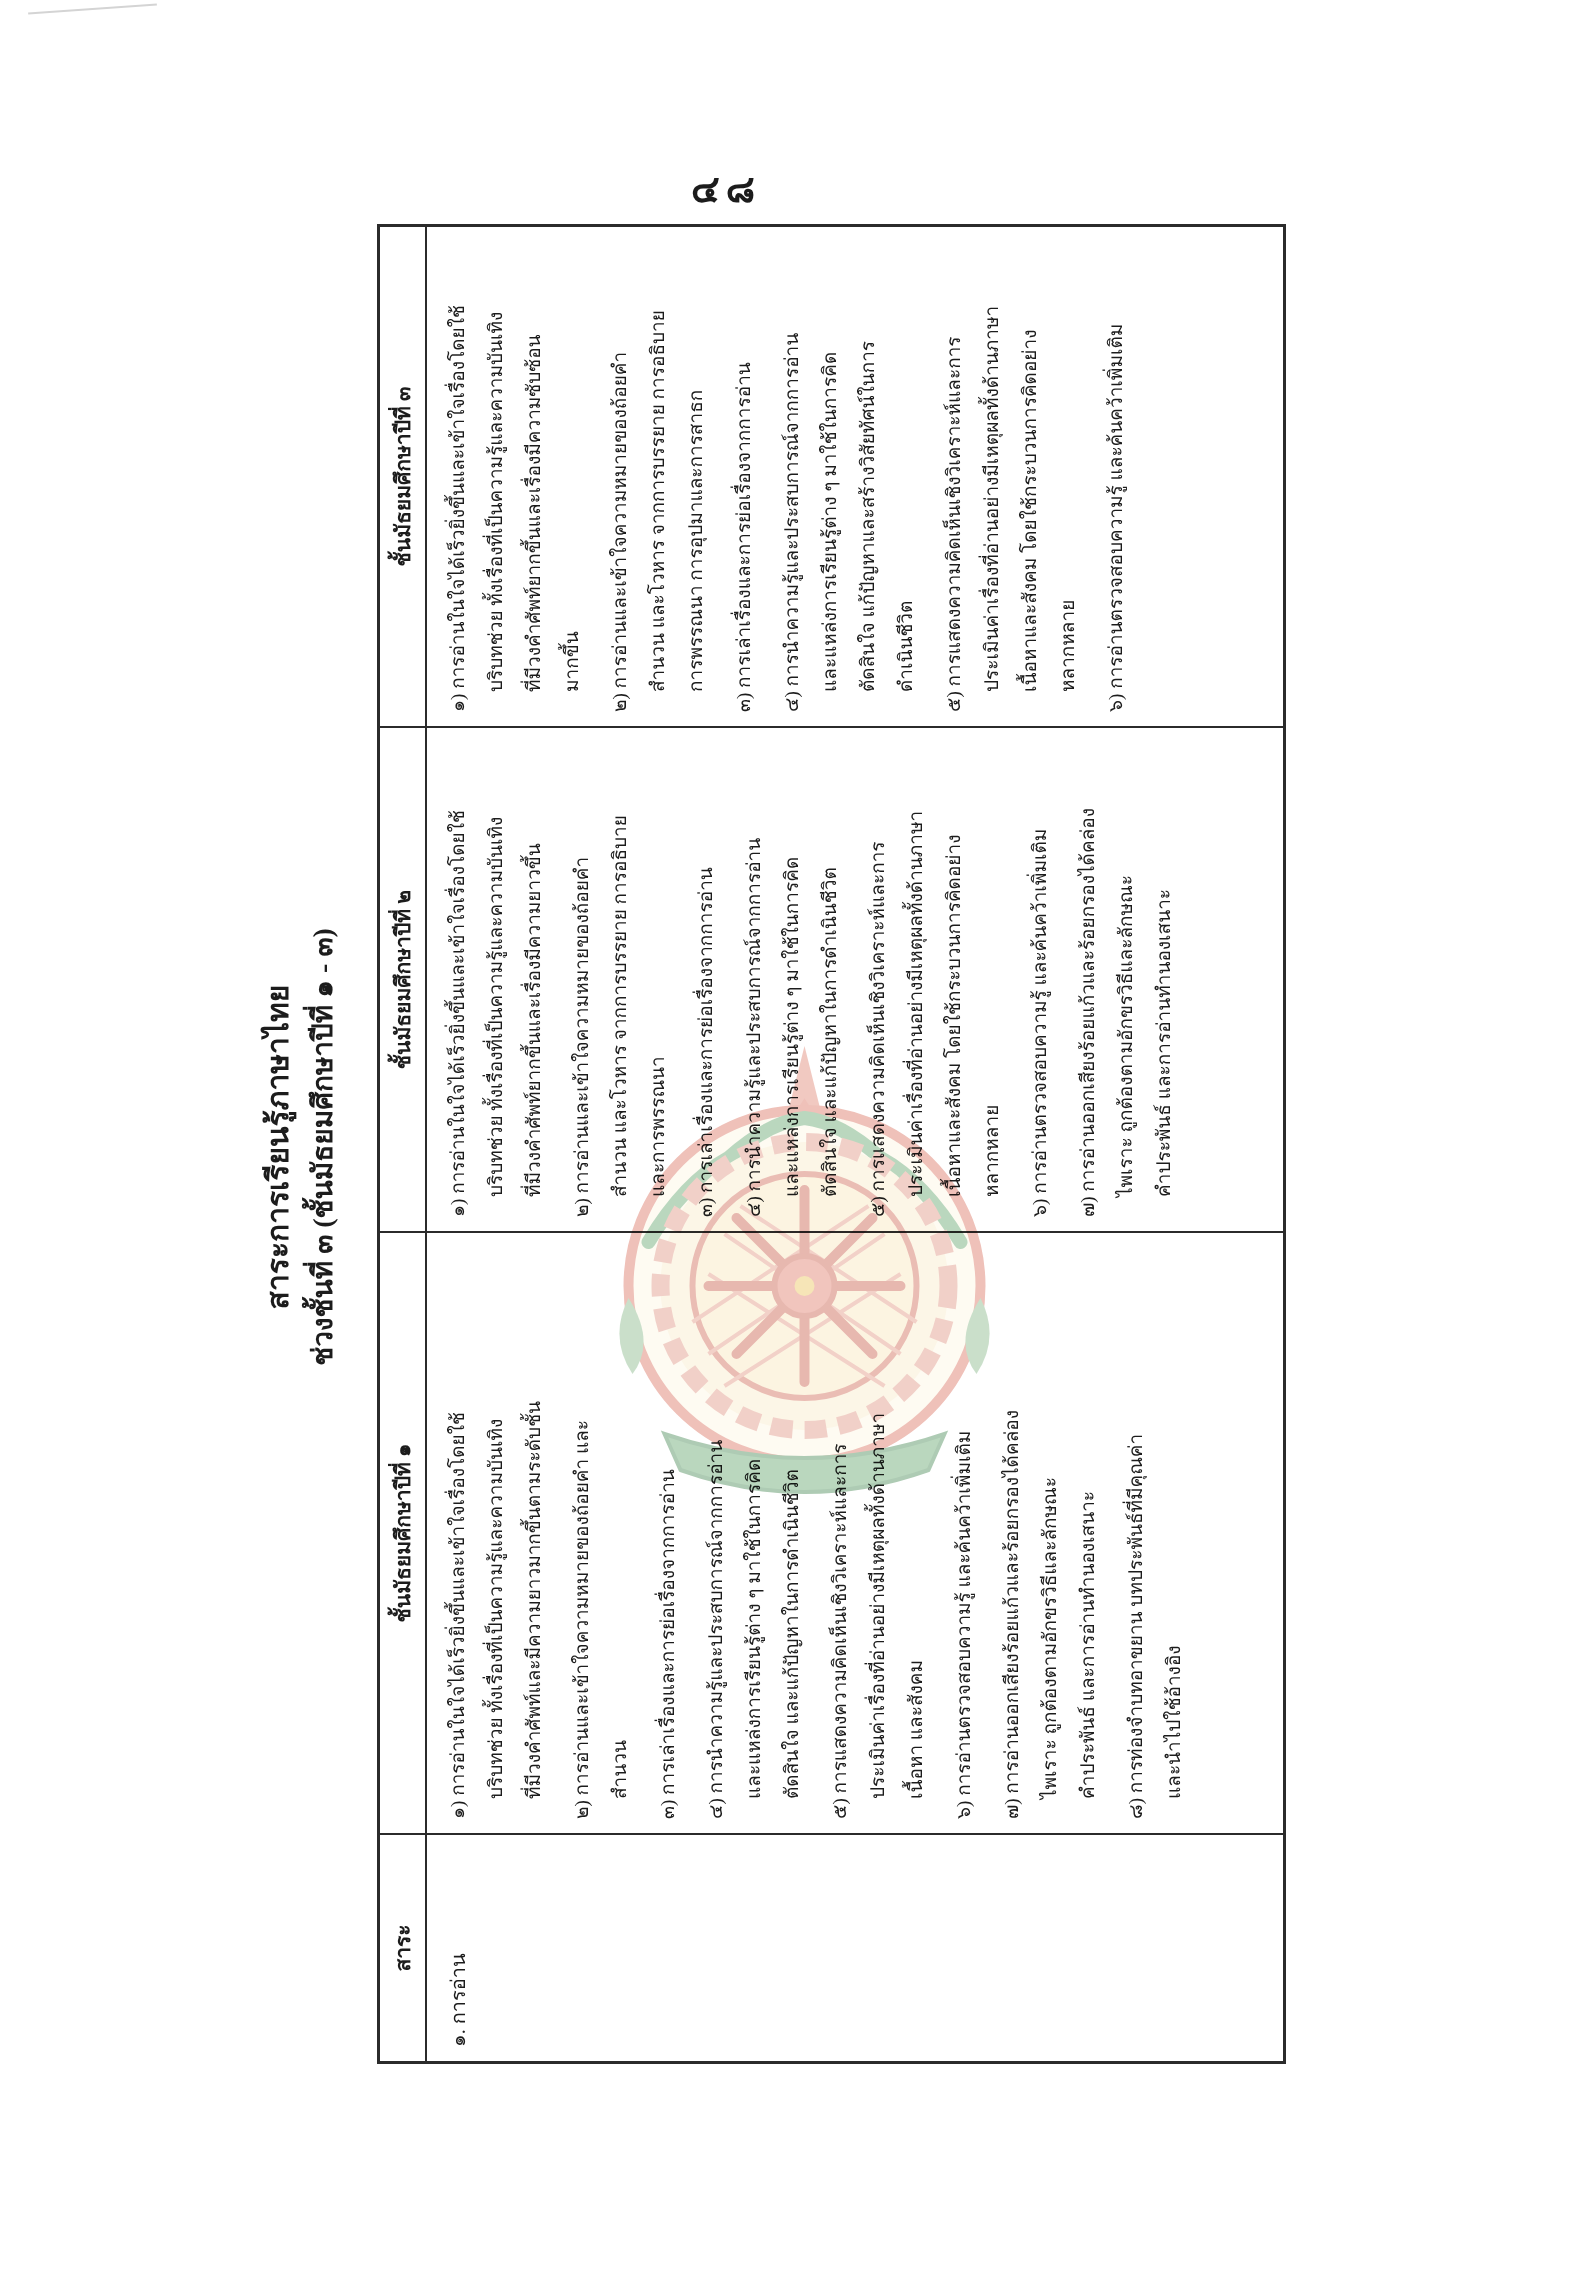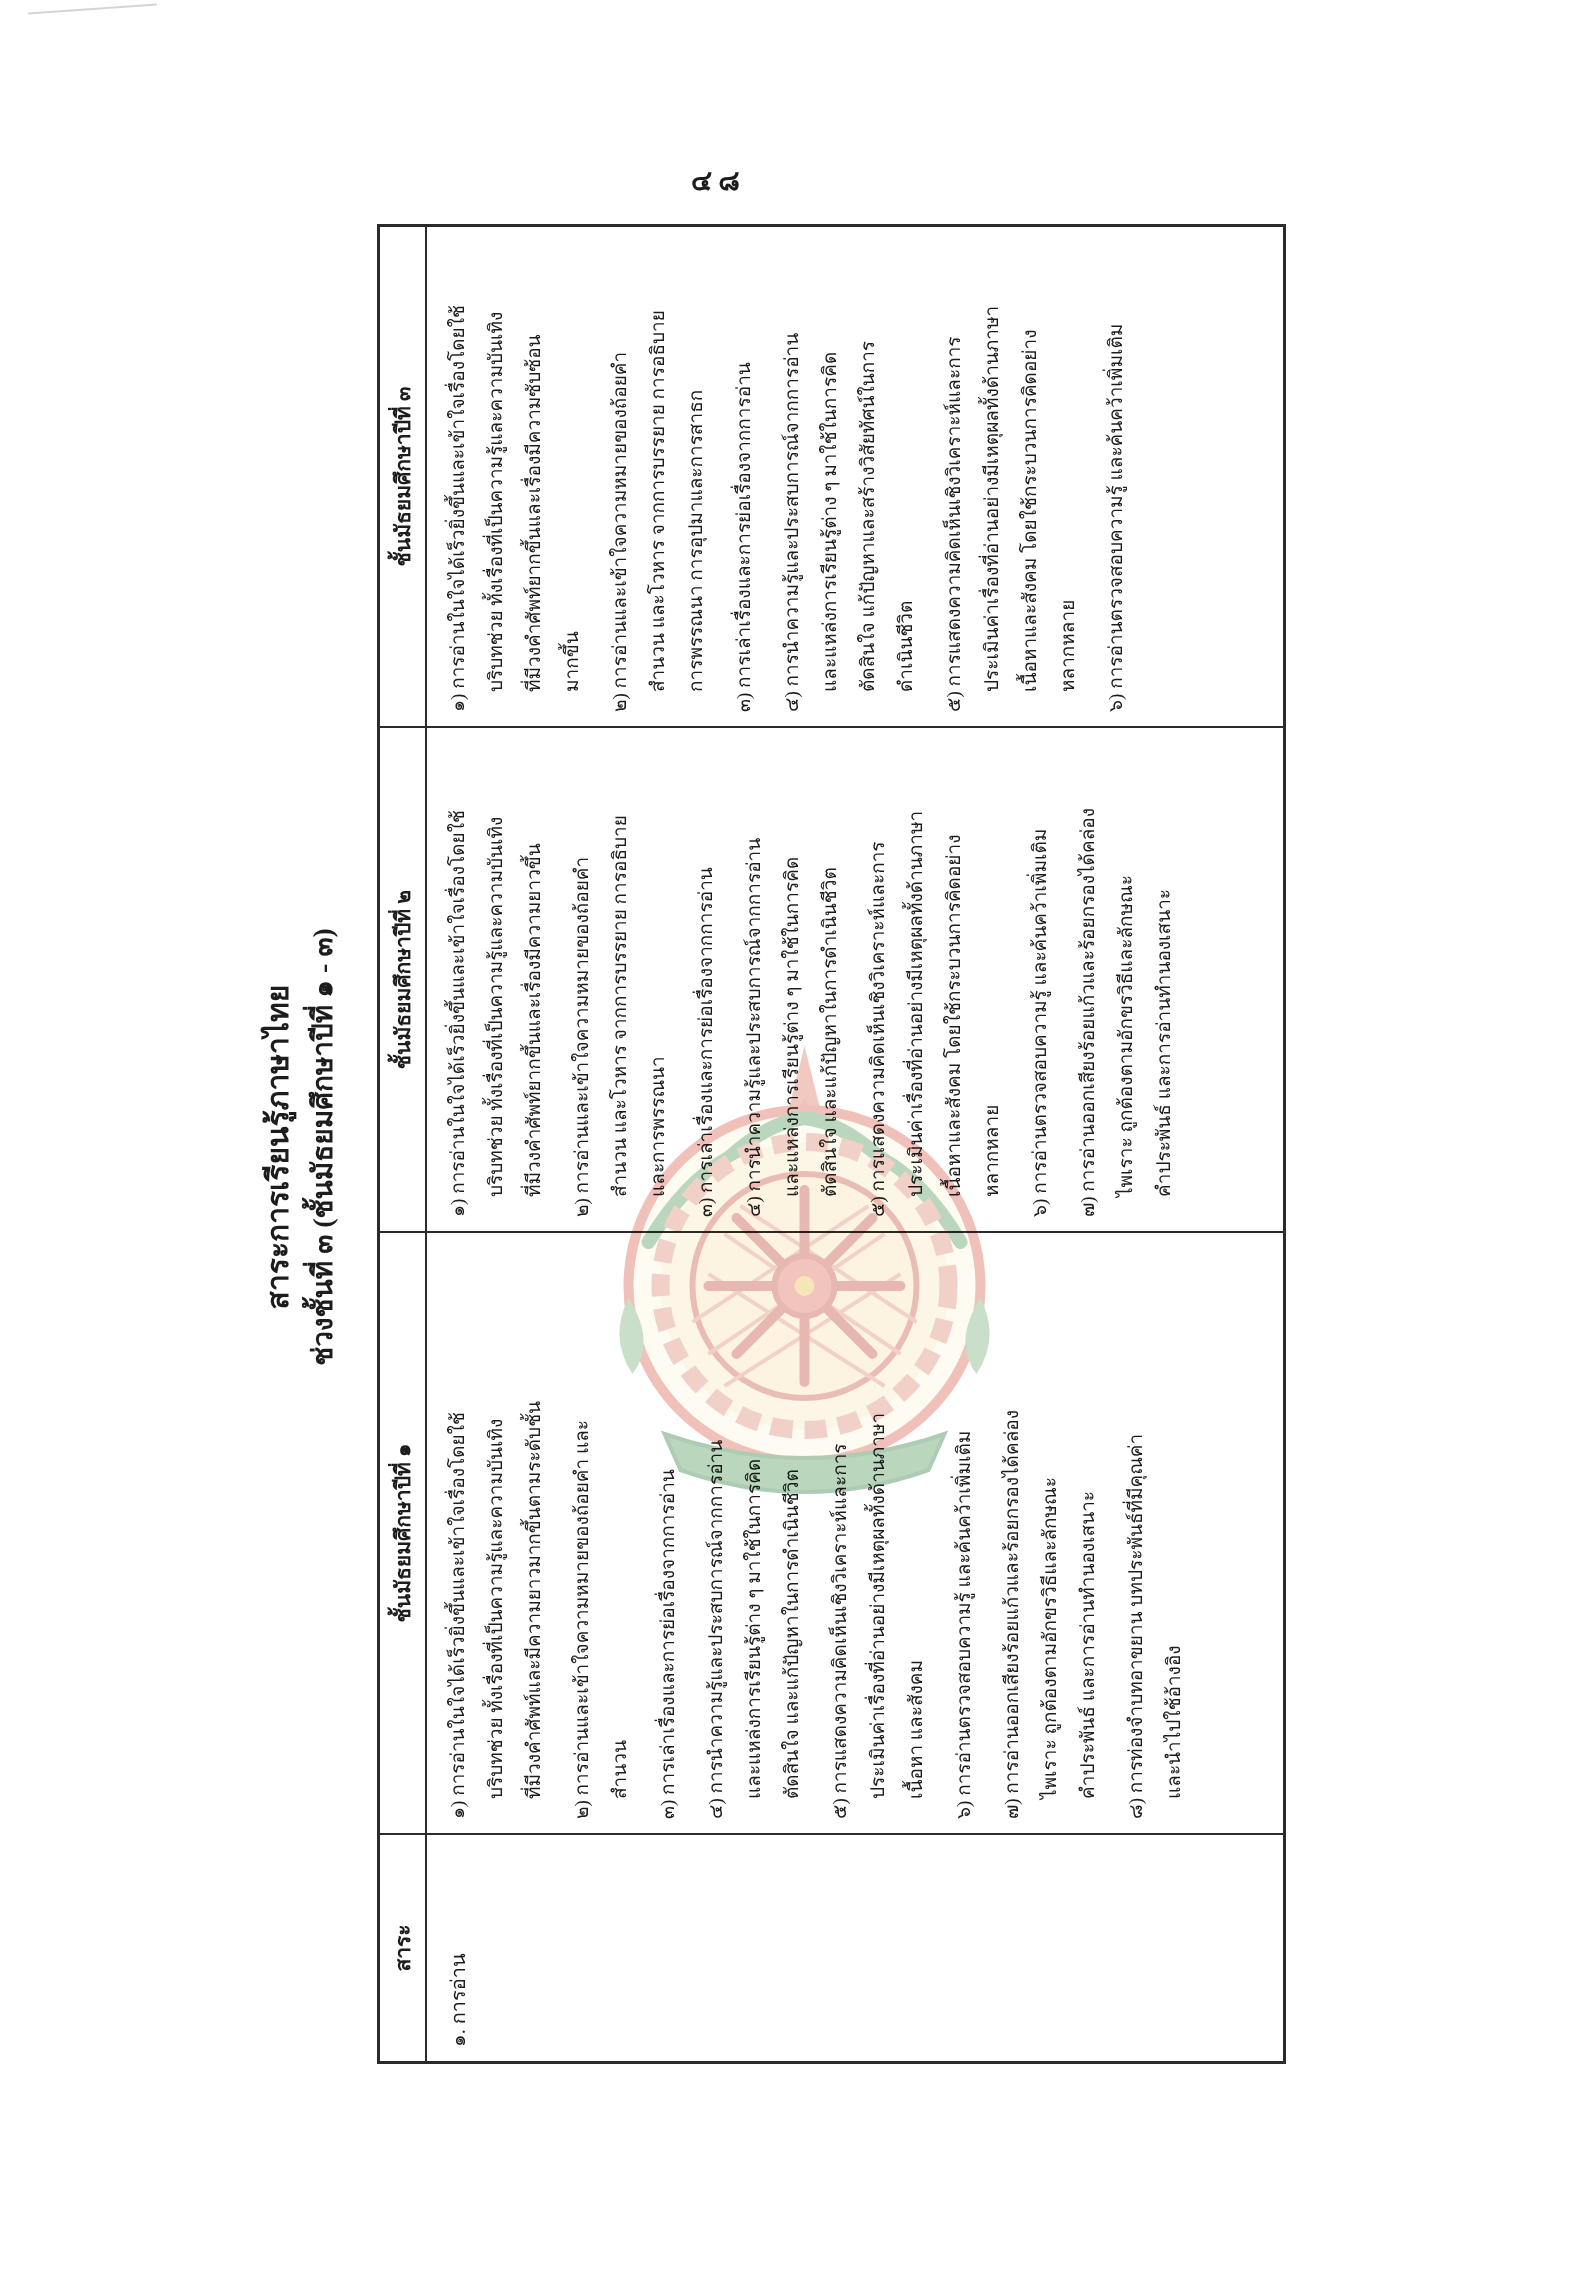--- a/index.html
+++ b/index.html
@@ -20,21 +20,21 @@
          display:flex;align-items:center;justify-content:center;
          font-weight:bold;font-size:21px;white-space:nowrap;overflow:hidden;}
   .hcell:nth-child(4){border-right:none;}
   .ccell{border-right:2px solid #2b2b2b;padding:12px 10px 0 14px;overflow:hidden;}
   .ccell.last{border-right:none;}
   .tline{white-space:nowrap;line-height:38px;font-size:19px;}
   .tline.cont{padding-left:20px;}
   .item{margin-bottom:10px;}
   .sara-line{font-size:20px;line-height:38px;white-space:nowrap;}
   
-  .page-number{position:absolute;left:691px;top:158px;font-size:28px;font-weight:bold;
+  .page-number{position:absolute;left:691px;top:158px;font-size:38px;font-weight:bold;
                letter-spacing:6px;z-index:4;}
   
   .watermark{position:absolute;left:604px;top:1042px;width:401px;height:460px;
              z-index:3;opacity:.62;mix-blend-mode:multiply;pointer-events:none;}
   .artifact{position:absolute;left:28px;top:8px;width:129px;height:2px;background:#d4d4d4;
             transform:rotate(-4deg);z-index:2;}
 </style>
 </head>
 <body>
 

